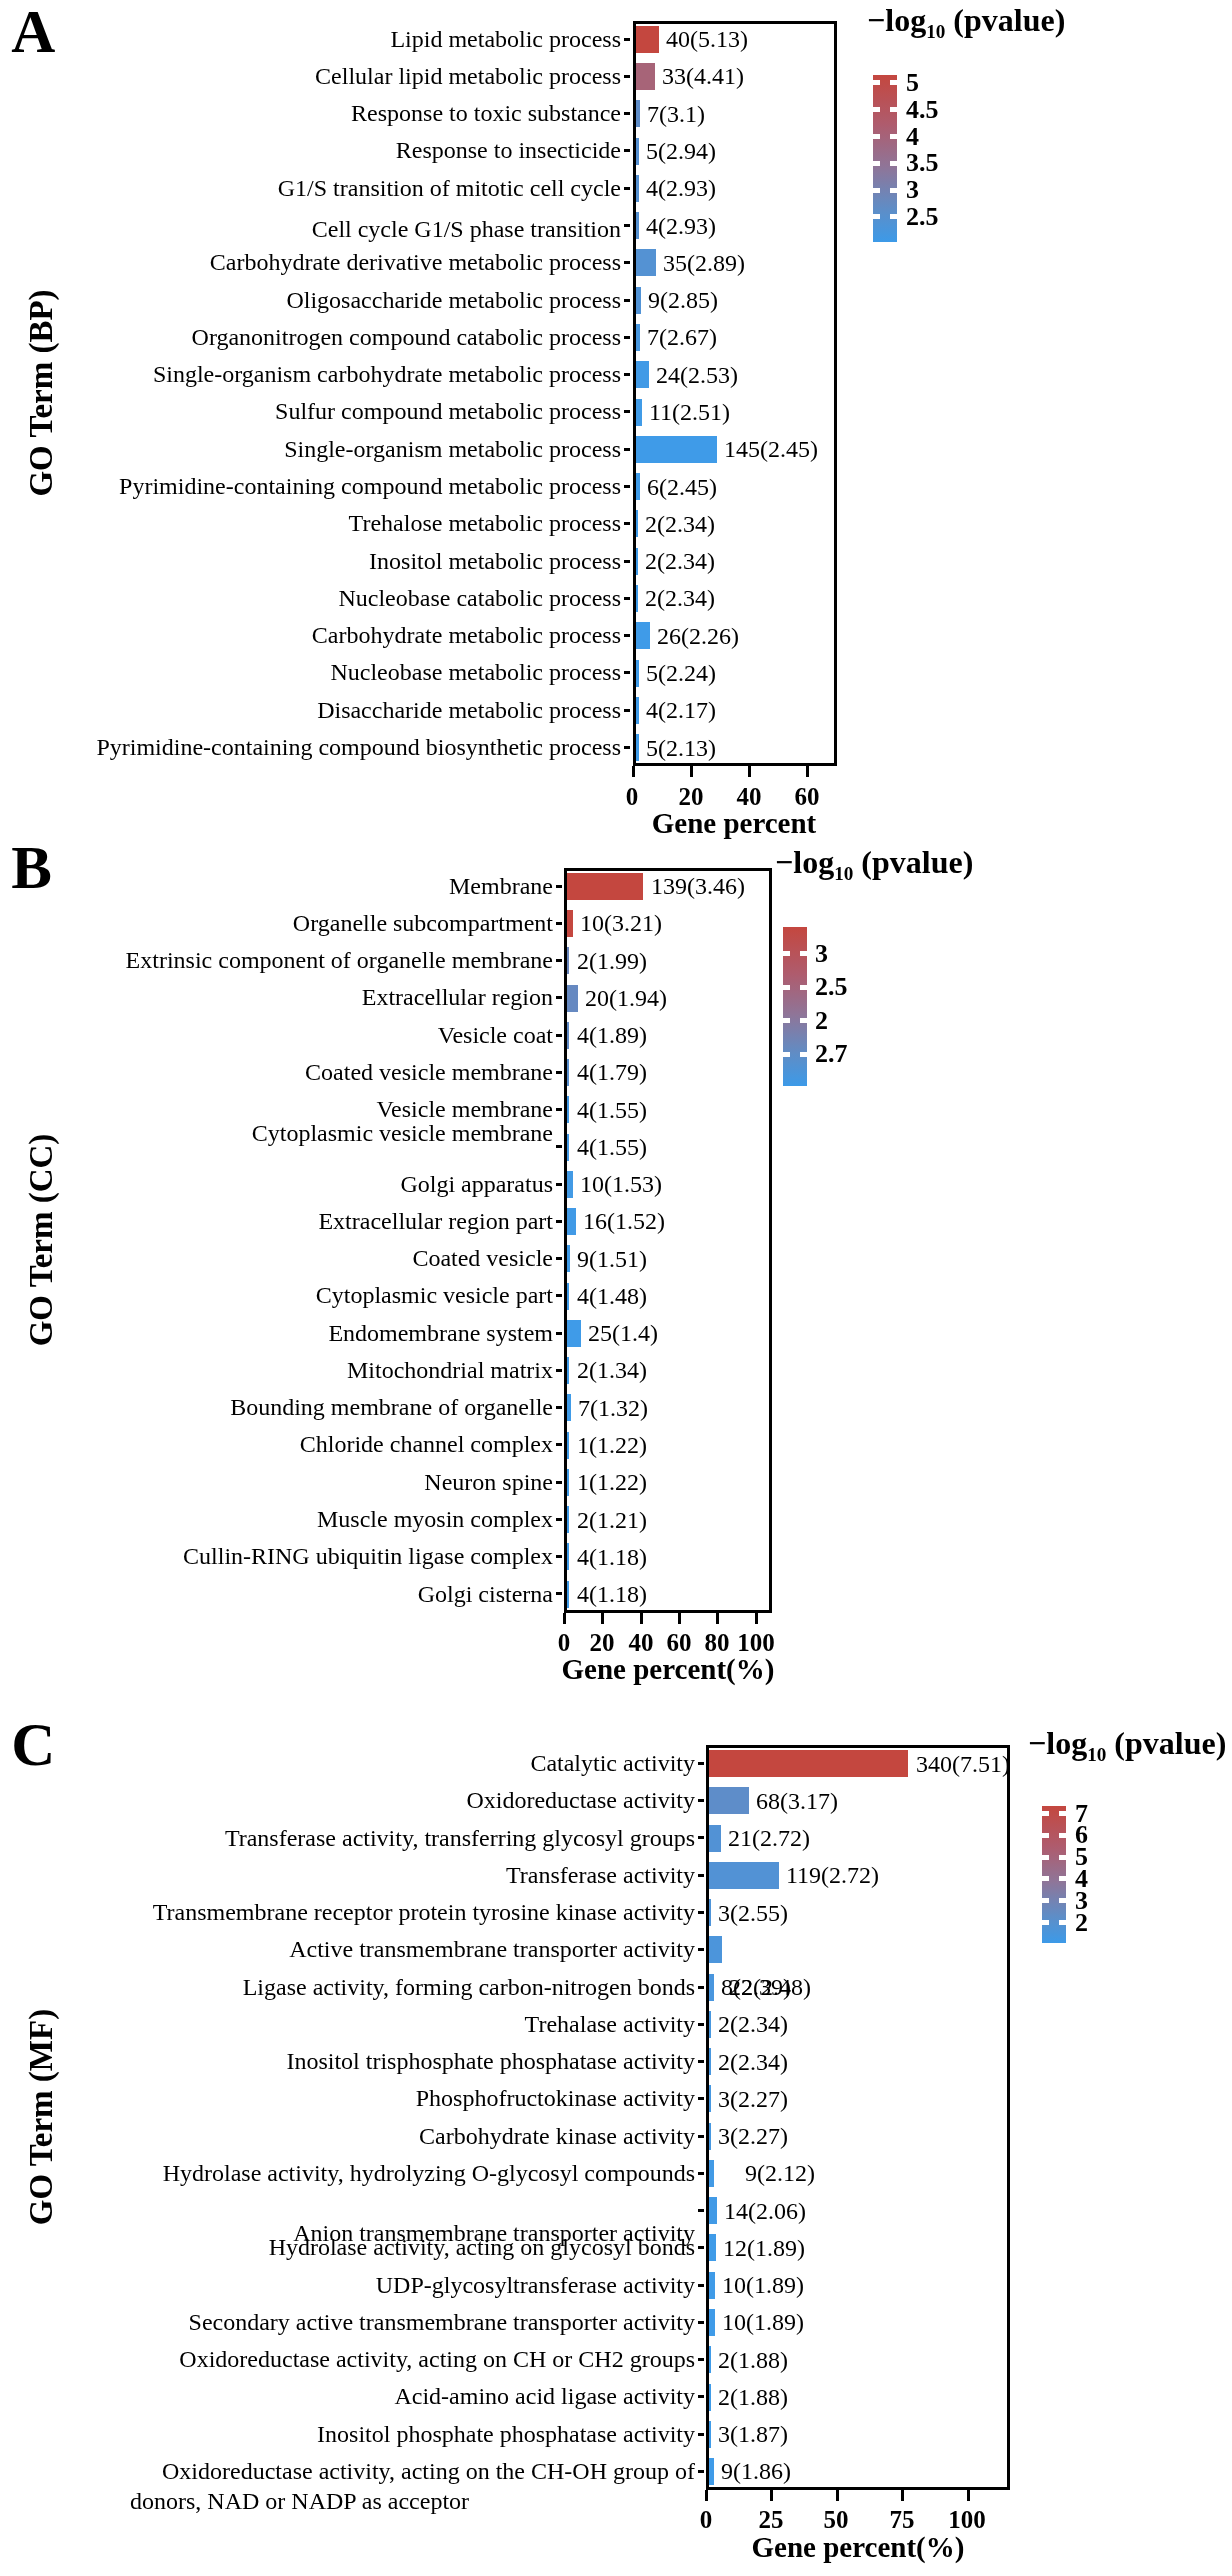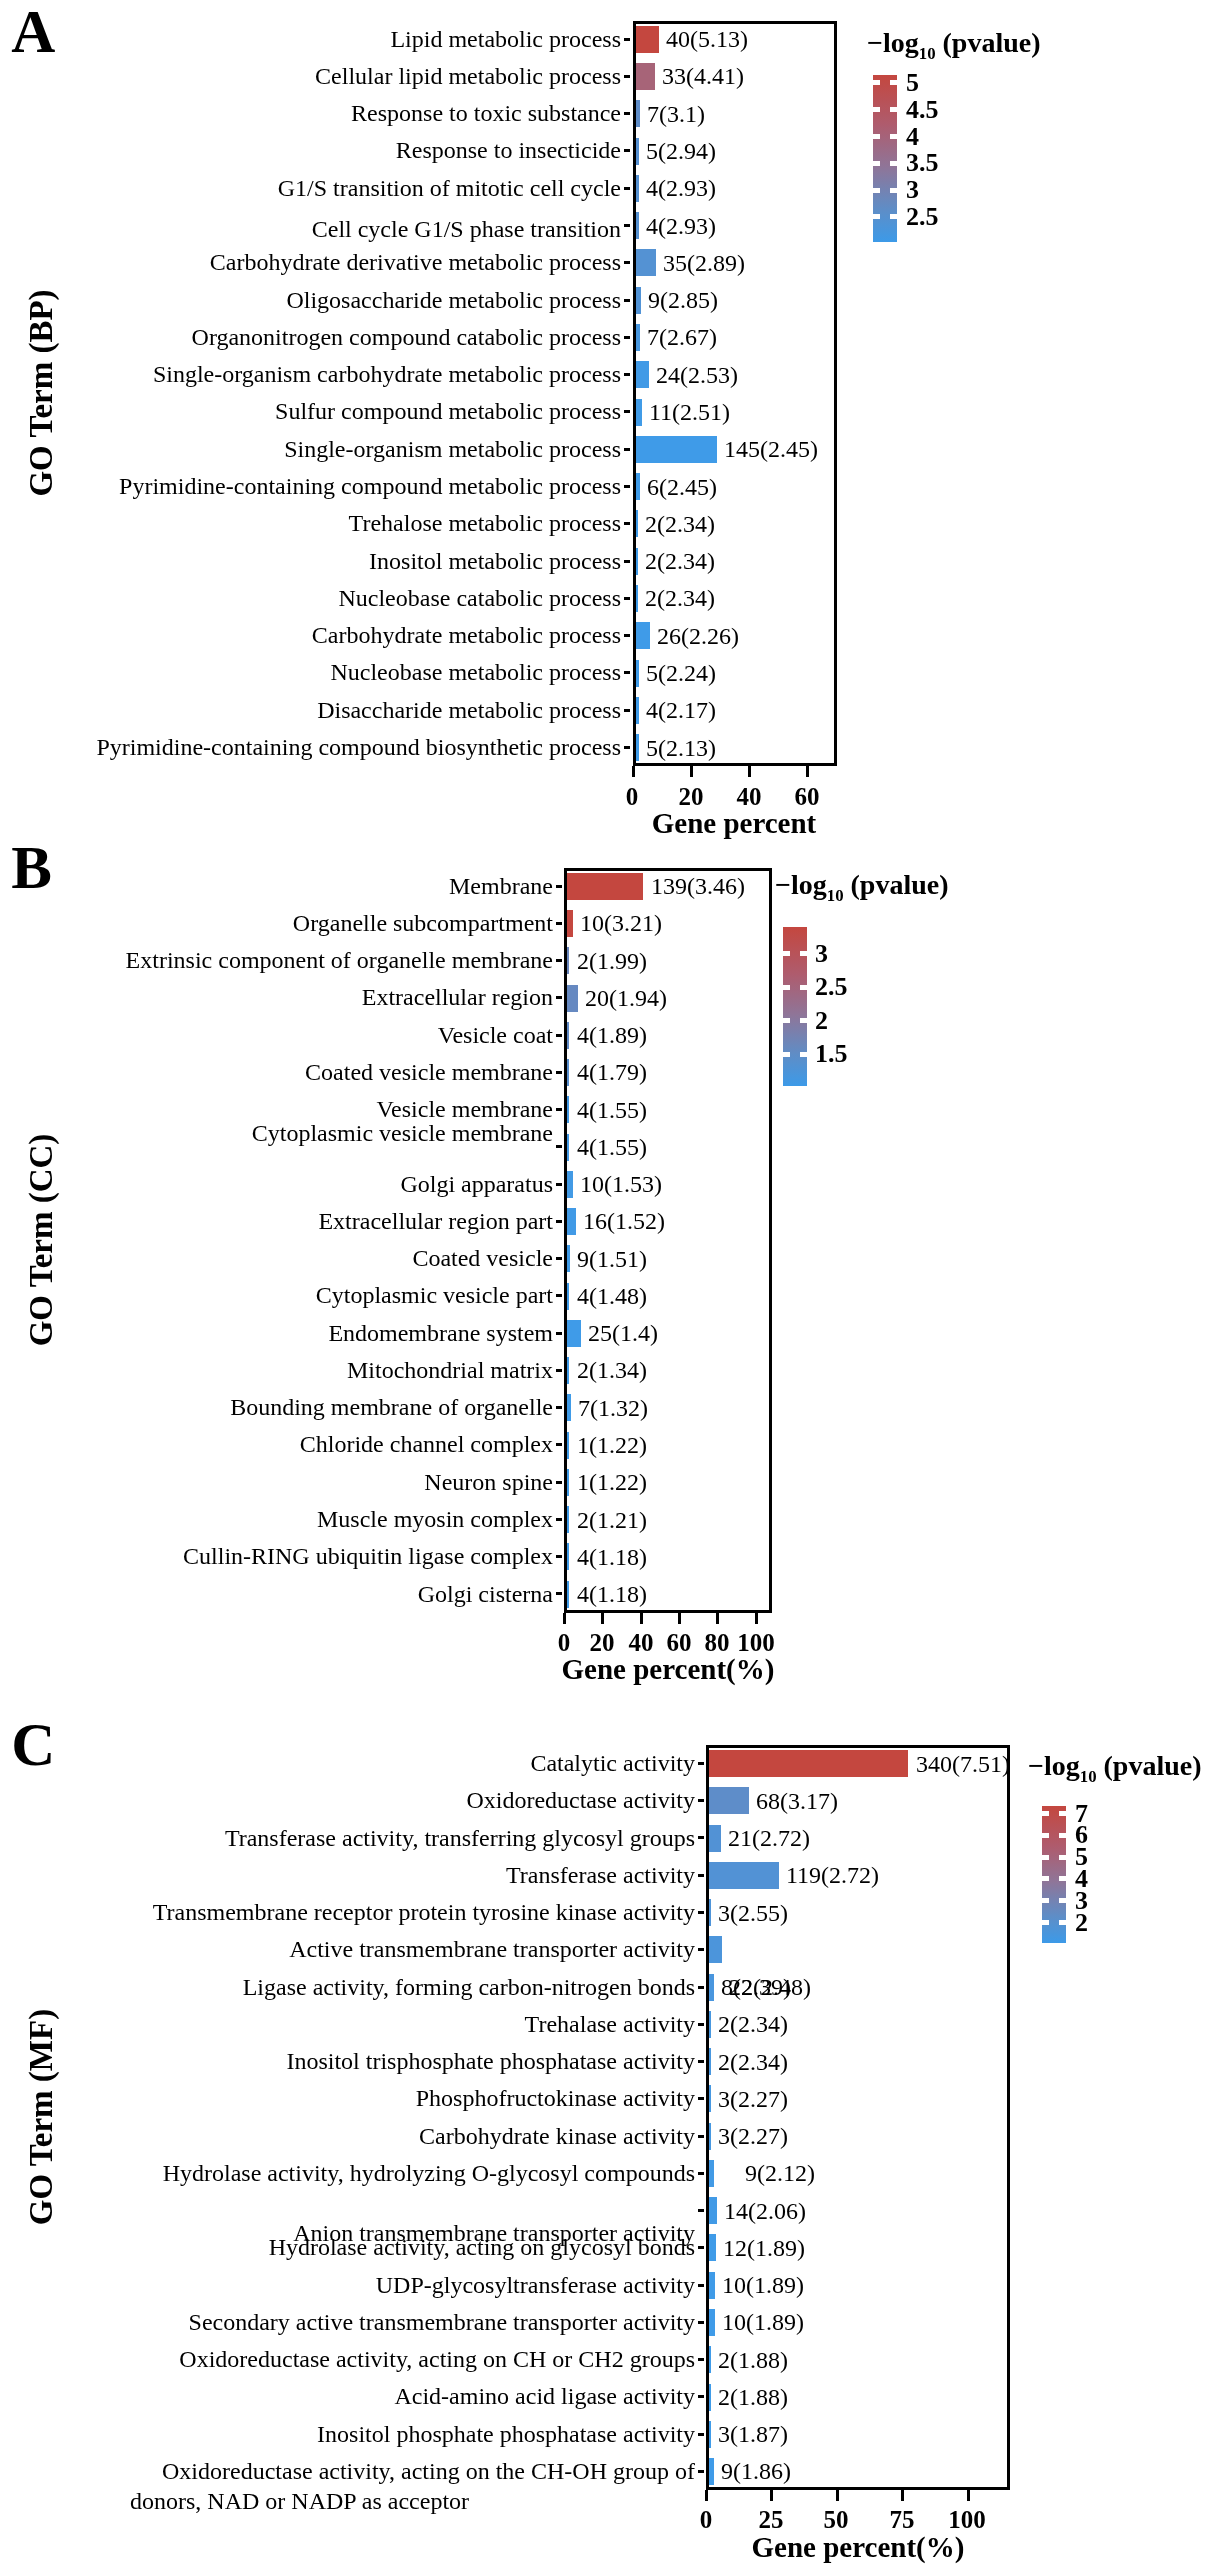--- a/index.html
+++ b/index.html
@@ -35,21 +35,21 @@
   .xtick{position:absolute;background:#000;}
   .xticklab{
     position:absolute;width:82px;text-align:center;font-size:25px;font-weight:bold;
     line-height:29px;
   }
   .xtitle{
     position:absolute;font-size:29px;font-weight:bold;white-space:nowrap;
     transform:translateX(-50%);line-height:33px;
   }
   .legend-title{
-    position:absolute;font-size:28px;font-weight:bold;white-space:nowrap;line-height:41px;margin-top:18px;
+    position:absolute;font-size:32px;font-weight:bold;white-space:nowrap;line-height:33px;
   }
   .legend-title sub{font-size:0.6em;}
   .colorbar{
     position:absolute;
     background:linear-gradient(to bottom,#c4473f 0%,#ae5c6e 30%,#8f7598 55%,#5f8dc6 80%,#3c9ae8 100%);
   }
   .notch{position:absolute;background:#ffffff;}
   .cbarlab{
     position:absolute;font-size:26px;font-weight:bold;white-space:nowrap;
     line-height:31px;height:31px;
@@ -284,21 +284,21 @@
     <div class="notch" style="left: 800px; top: 951px; width: 6.7px; height: 4.6px;"></div>
     <div class="cbarlab" style="left: 815px; top: 938px;">3</div>
     <div class="notch" style="left: 783px; top: 985px; width: 6.7px; height: 4.6px;"></div>
     <div class="notch" style="left: 800px; top: 985px; width: 6.7px; height: 4.6px;"></div>
     <div class="cbarlab" style="left: 815px; top: 971px;">2.5</div>
     <div class="notch" style="left: 783px; top: 1018px; width: 6.7px; height: 4.6px;"></div>
     <div class="notch" style="left: 800px; top: 1018px; width: 6.7px; height: 4.6px;"></div>
     <div class="cbarlab" style="left: 815px; top: 1005px;">2</div>
     <div class="notch" style="left: 783px; top: 1052px; width: 6.7px; height: 4.6px;"></div>
     <div class="notch" style="left: 800px; top: 1052px; width: 6.7px; height: 4.6px;"></div>
-    <div class="cbarlab" style="left: 815px; top: 1038px;">1.5</div>
+    <div class="cbarlab" style="left: 815px; top: 1038px;">2.7</div>
   </section>
 
 <section>
   <div class="panel-letter" style="left: 11.3px; top: 1714px;">C</div>
   <div class="ytitle-anchor" style="left: 41px; top: 2117px;">
     <span class="ytitle">GO Term (MF)</span>
   </div>
   <div class="plotbox" style="left: 706px; top: 1745px; width: 304px; height: 745px;"></div>
   <div class="xtitle" style="left: 858px; top: 2531px;">Gene percent(%)</div>
   <div class="legend-title" style="left: 1028px; top: 1727px;">

